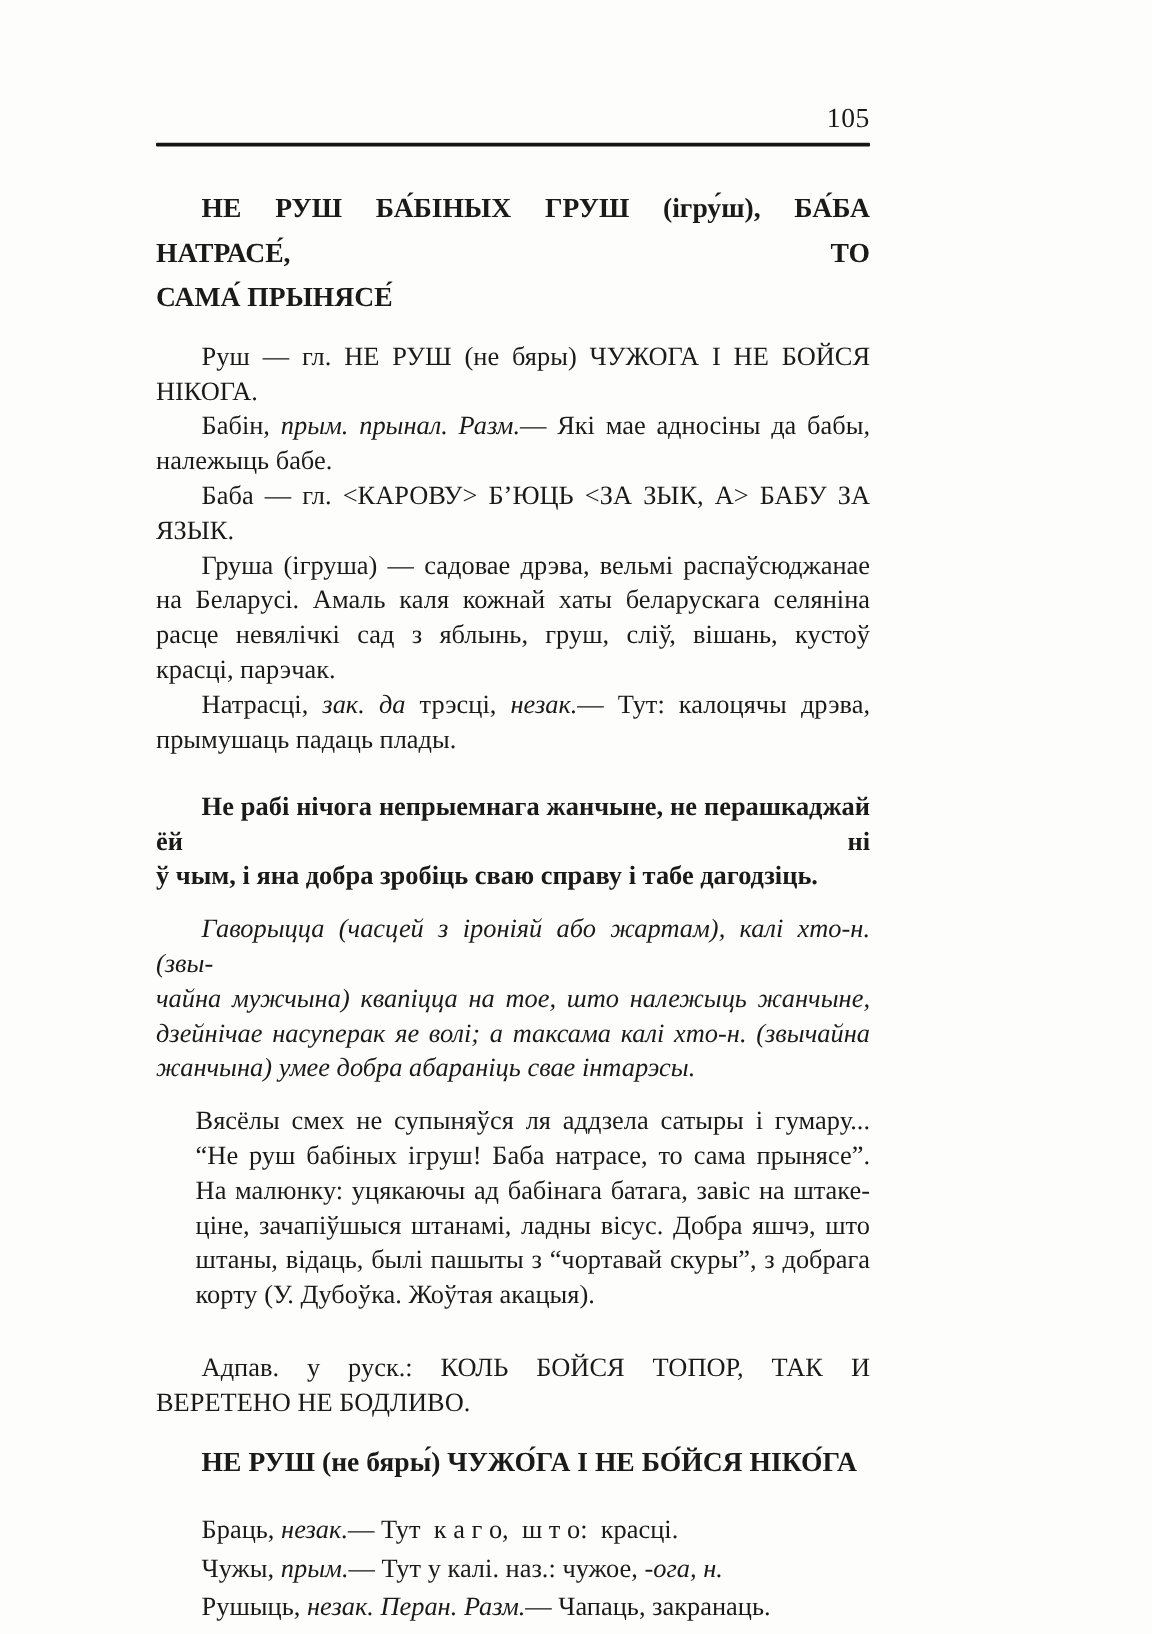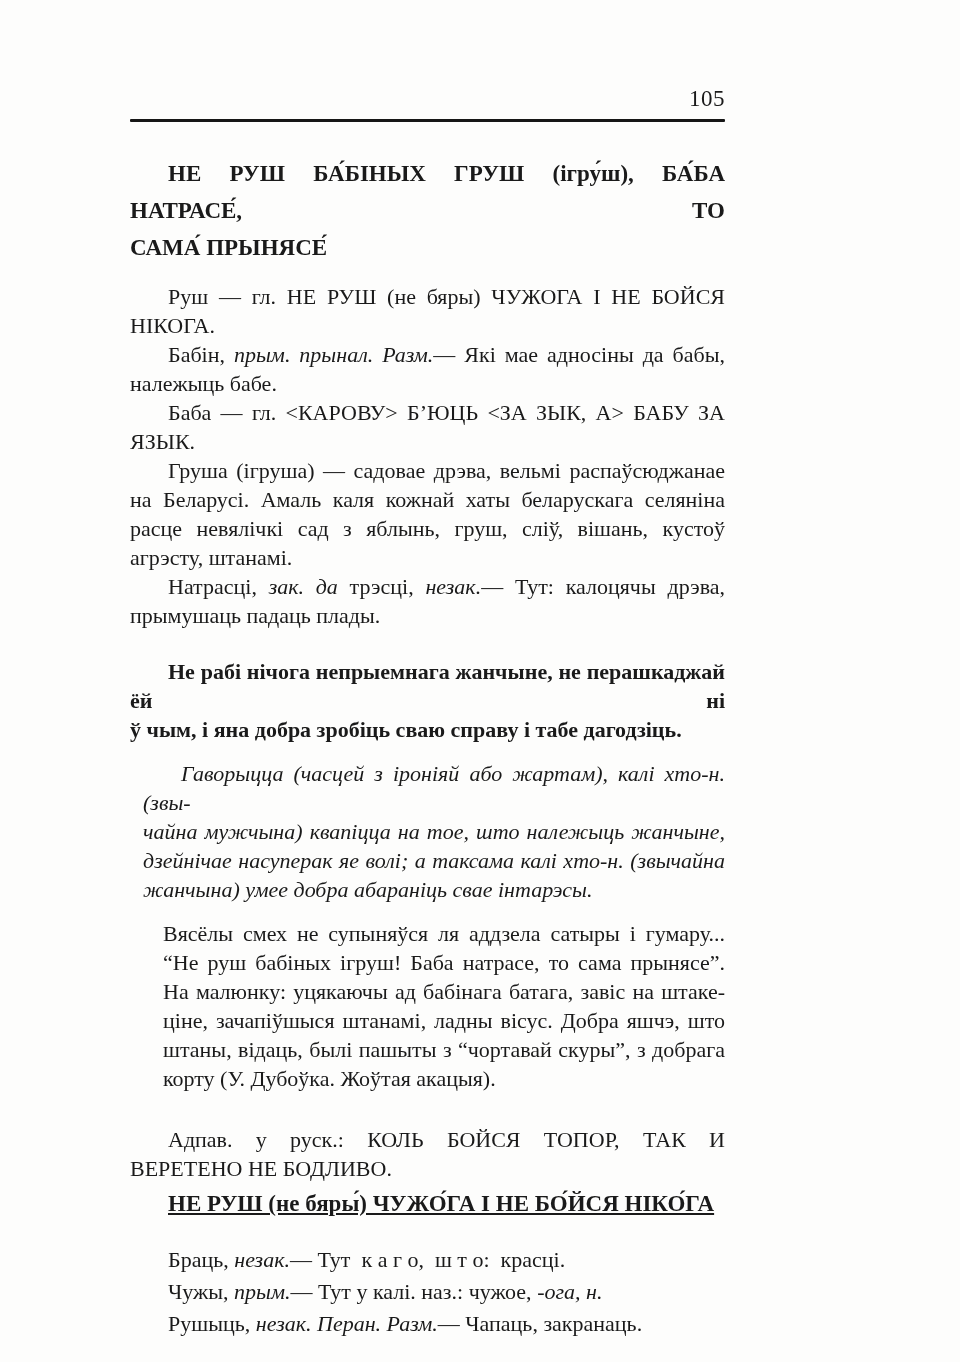--- a/index.html
+++ b/index.html
@@ -44,28 +44,28 @@
   .it { font-style: italic; }
 
   .blk-heading .line {
     font-weight: bold;
     font-size: 23px;
     line-height: 37px;
   }
   .blk-heading { margin-top: 33px; }
   .blk-heading + .blk-body { margin-top: 16px; }
   .blk-bold .line { font-weight: bold; }
-  .blk-italic .line { font-style: italic; margin-left: 13px; }
+  .blk-italic .line { font-style: italic; }
   .blk-quote { margin-left: 33px; }
   .blk-entry .line { line-height: 32px; }
 
   .gap-sm { margin-top: 15px; }
   .gap-md { margin-top: 27px; font-family: Liberation Serif, serif; }
   .gap-lg { margin-top: 32px; }
-  .gap-xl { margin-top: 2px; text-decoration: underline; }
+  .gap-xl { margin-top: 17px; }
   .gap-en { margin-top: 22px; }
 </style>
 </head>
 <body>
 
 <div class="page">
   <div class="pageno-row">
     <span>105</span>
   </div>
   <div class="rule"></div>
@@ -83,21 +83,21 @@
         <div class="line"><span>належыць бабе.</span></div>
       </div>
       <div class="block blk-body">
         <div class="line just ind"><span>Баба — гл. &lt;КАРОВУ&gt; Б’ЮЦЬ &lt;ЗА ЗЫК, А&gt; БАБУ ЗА</span></div>
         <div class="line"><span>ЯЗЫК.</span></div>
       </div>
       <div class="block blk-body">
         <div class="line just ind"><span>Груша (ігруша) — садовае дрэва, вельмі распаўсюджанае</span></div>
         <div class="line just"><span>на Беларусі. Амаль каля кожнай хаты беларускага селяніна</span></div>
         <div class="line just"><span>расце невялічкі сад з яблынь, груш, сліў, вішань, кустоў</span></div>
-        <div class="line"><span>агрэсту, штанамі.</span></div>
+        <div class="line"><span>красці, парэчак.</span></div>
       </div>
       <div class="block blk-body">
         <div class="line just ind"><span>Натрасці, </span><span class="it">зак. да</span><span> трэсці, </span><span class="it">незак.</span><span>— Тут: калоцячы дрэва,</span></div>
         <div class="line"><span>прымушаць падаць плады.</span></div>
       </div>
       <div class="block blk-bold gap-md">
         <div class="line just ind"><span>Не рабі нічога непрыемнага жанчыне, не перашкаджай ёй ні</span></div>
         <div class="line"><span>ў чым, і яна добра зробіць сваю справу і табе дагодзіць.</span></div>
       </div>
       <div class="block blk-italic gap-sm">

